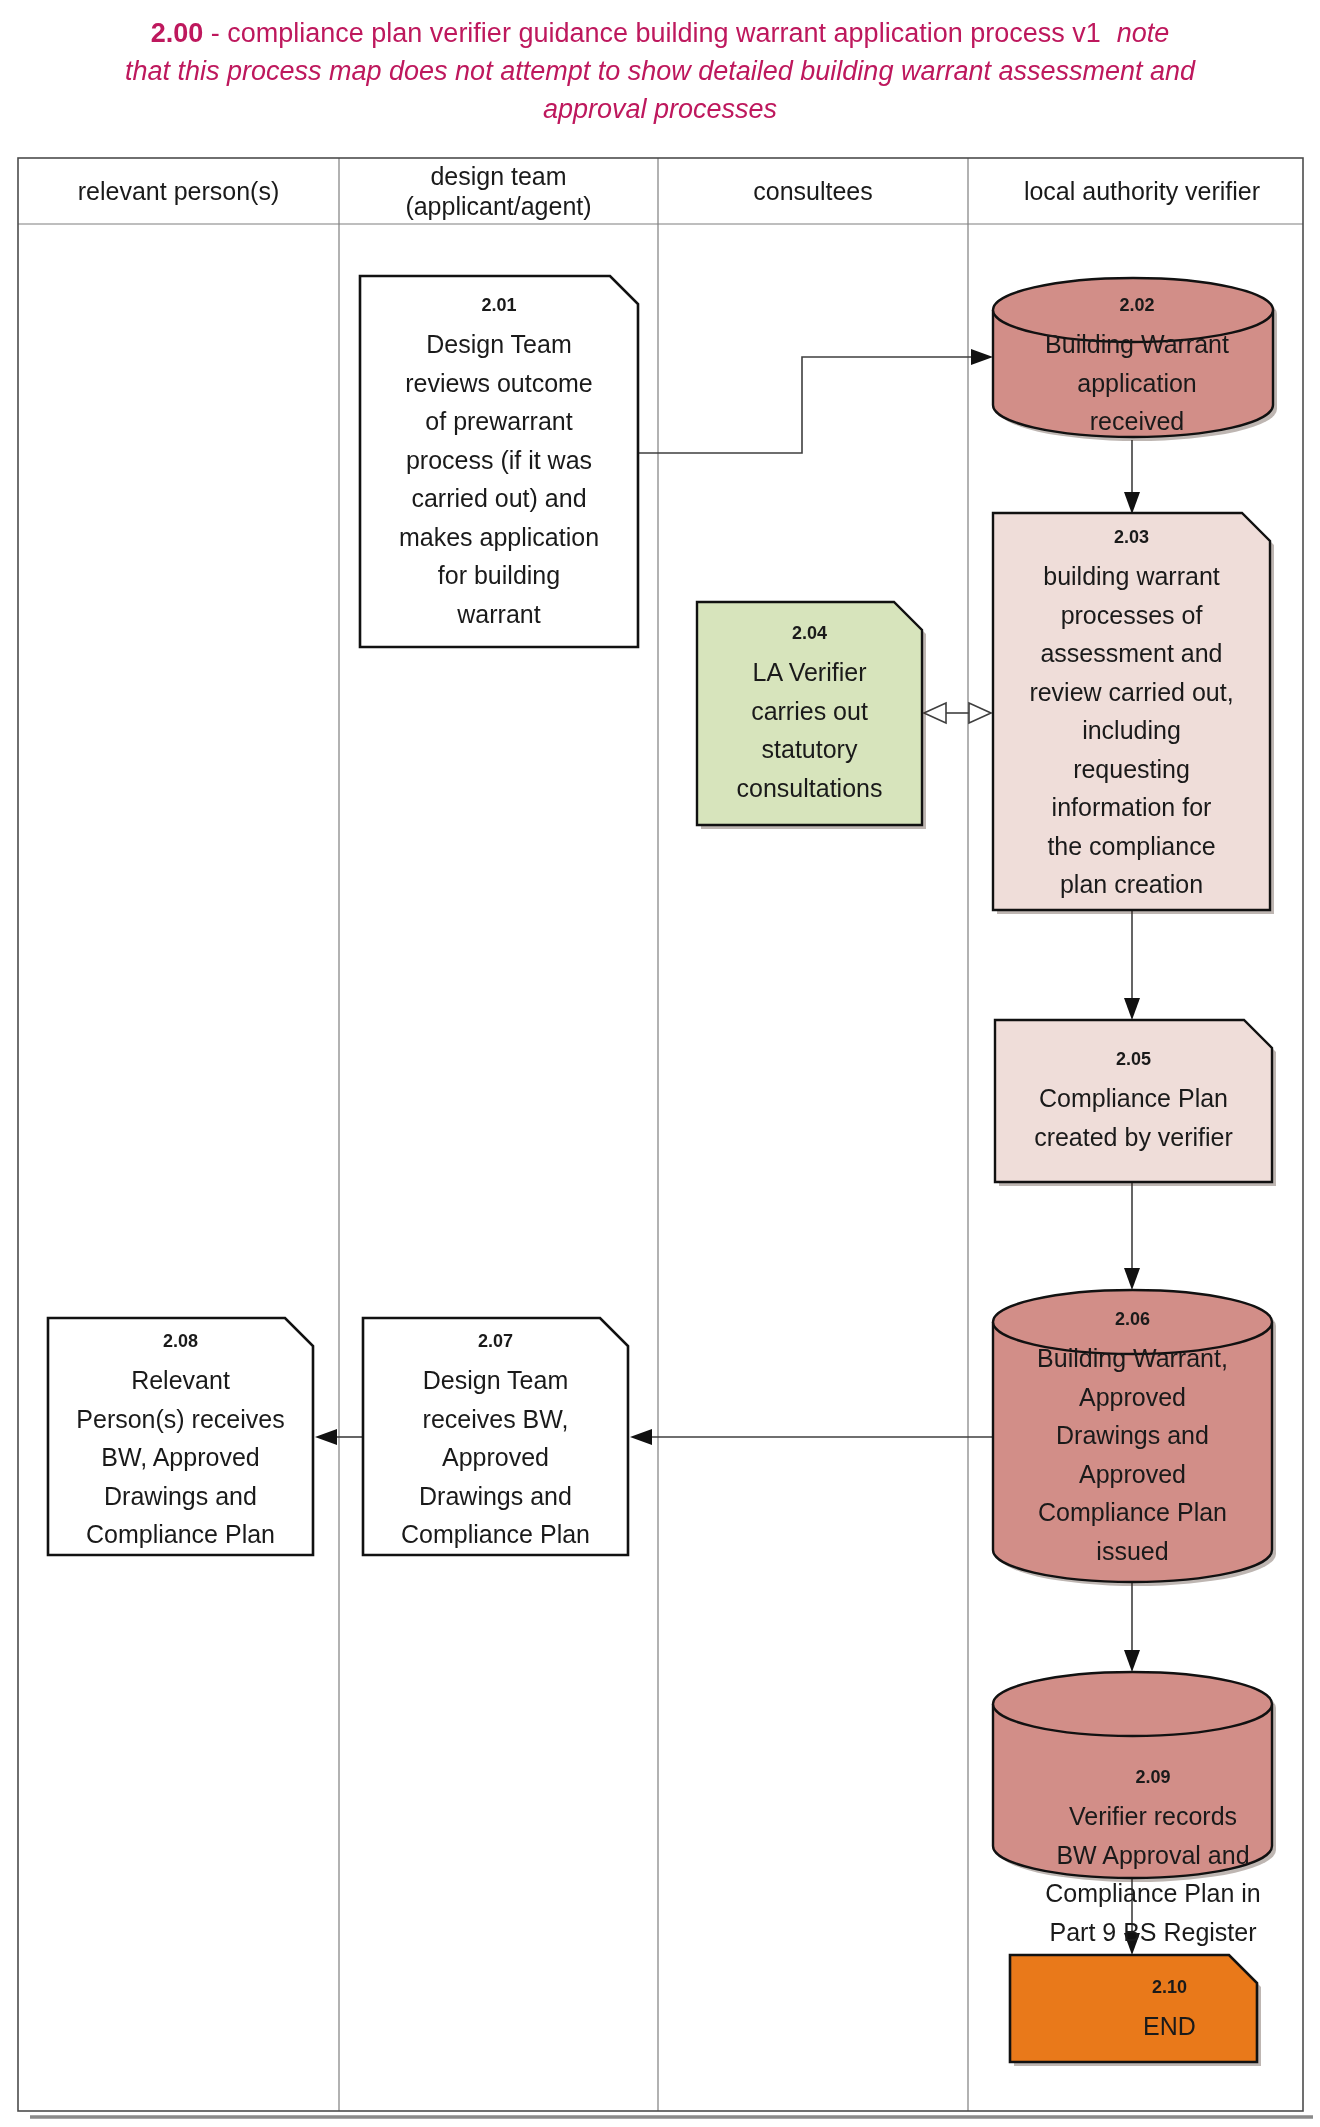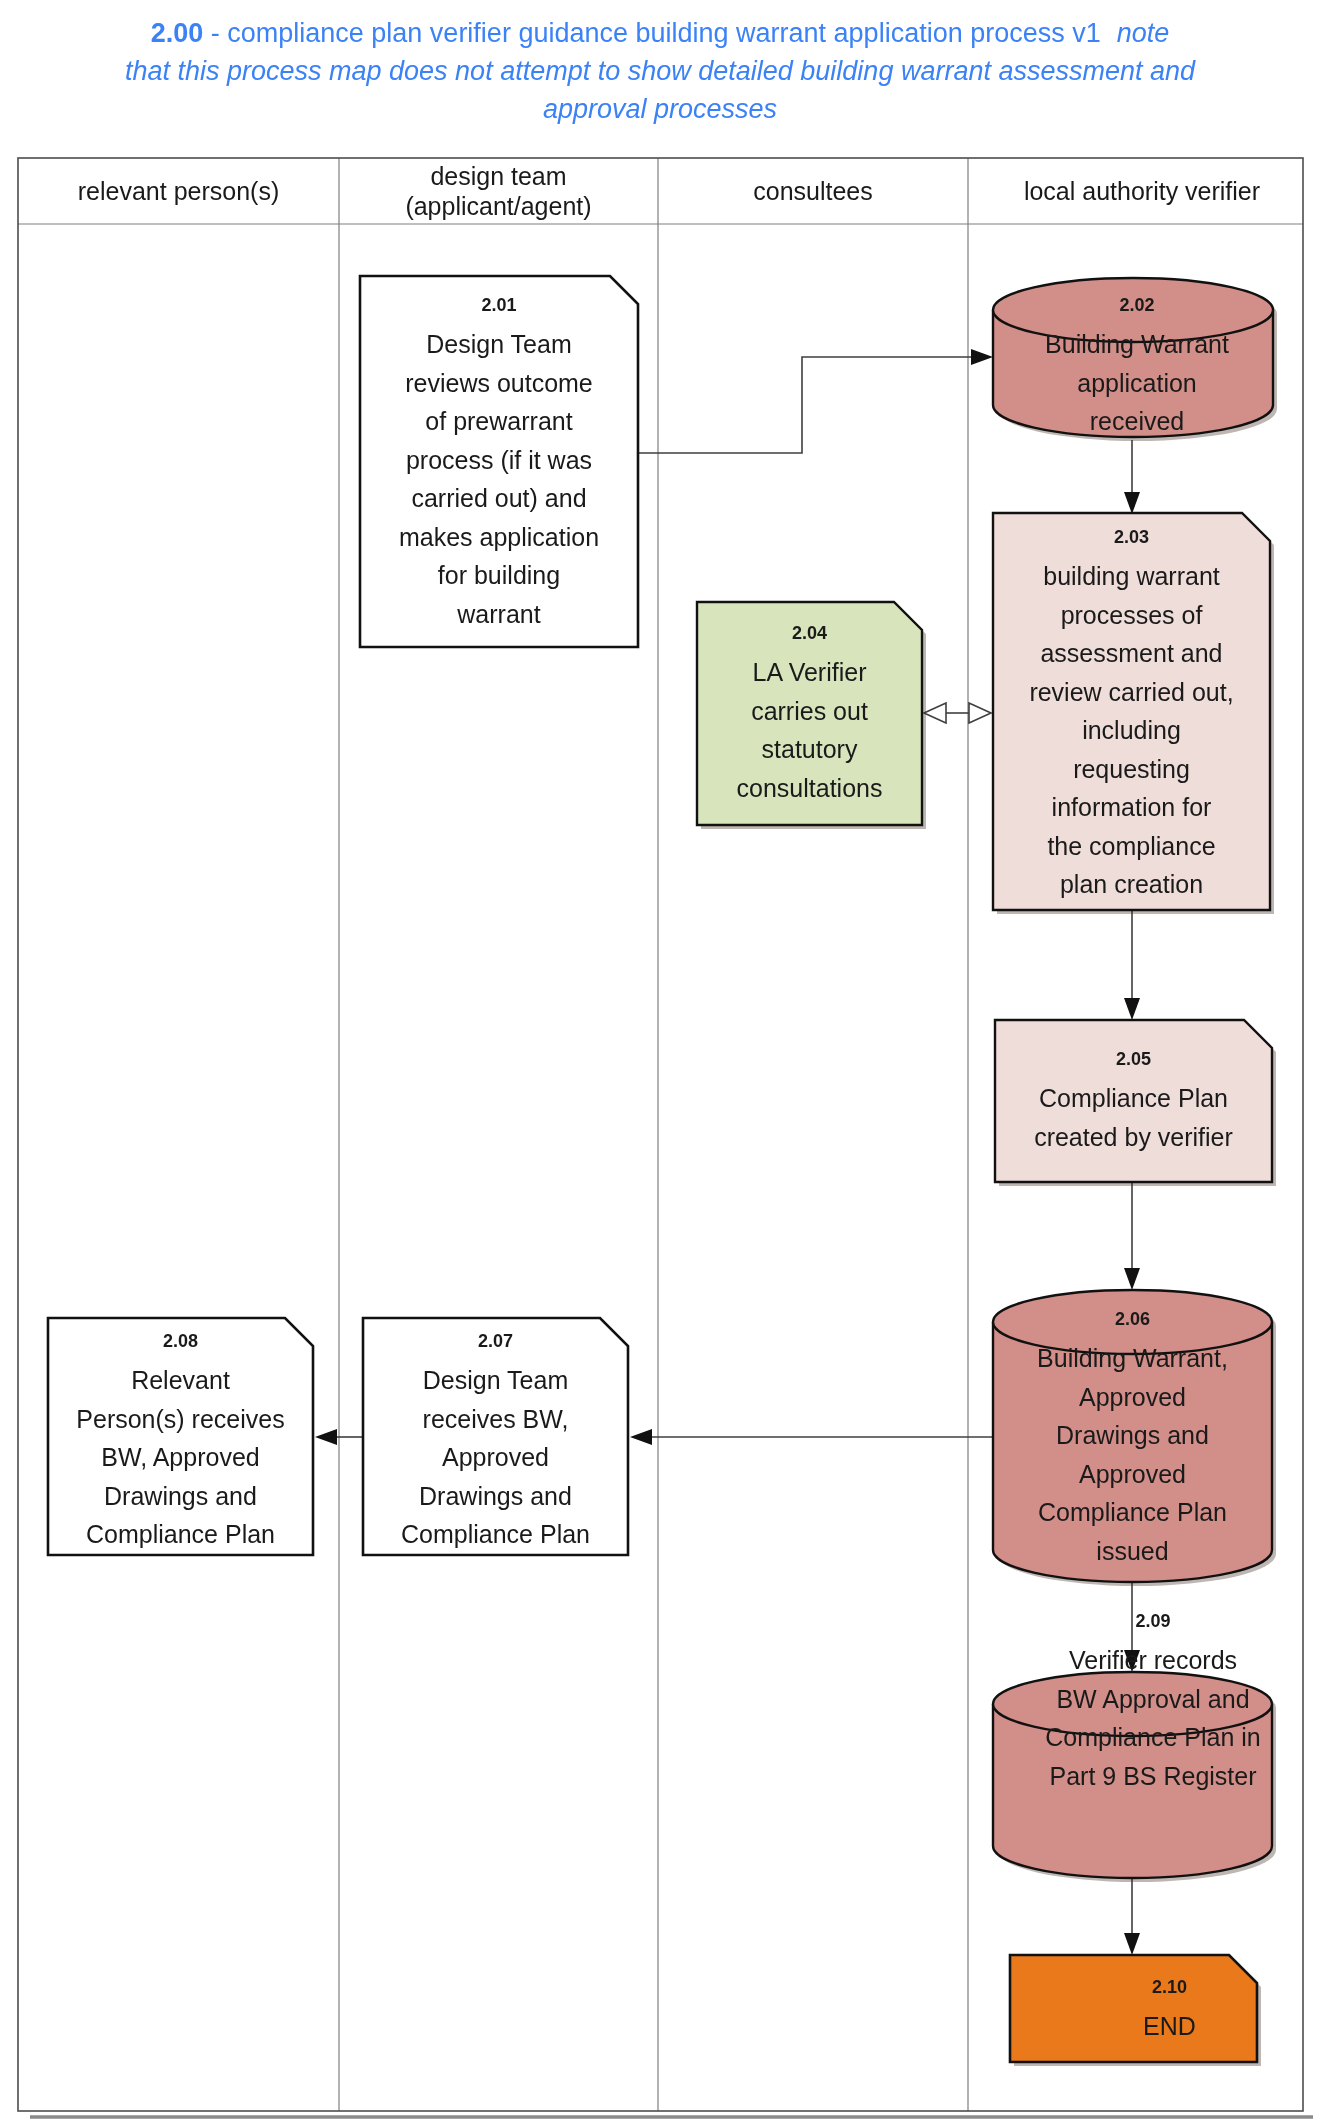--- a/index.html
+++ b/index.html
@@ -2,21 +2,21 @@
 <html><head>
 <meta charset="utf-8">
 <style>
   html,body{margin:0;padding:0;background:#ffffff;}
   .canvas{
     position:relative;width:1320px;height:2127px;background:#ffffff;
     font-family:"Liberation Sans",sans-serif;color:#1a1a1a;overflow:hidden;
   }
   .title-block{
     position:absolute;left:30px;top:14px;width:1260px;
-    text-align:center;font-size:27px;line-height:38px;color:#3b82f6;
+    text-align:center;font-size:27px;line-height:38px;color:#be185d;
   }
   .t-bold{font-weight:bold;}
   .t-italic{font-style:italic;}
   .title-note-gap{margin-left:16px;}
   svg.layer{position:absolute;left:0;top:0;}
   .lane-header{
     position:absolute;top:159px;height:64px;display:flex;align-items:center;justify-content:center;
     text-align:center;font-size:25px;line-height:30px;white-space:pre-line;
   }
   .node-text{
@@ -202,21 +202,21 @@
 
   <div class="node-text" style="left:48px;top:1322px;width:265px;">
     <div class="nid">2.08</div>
     <div class="nbody">Relevant
 Person(s) receives
 BW, Approved
 Drawings and
 Compliance Plan</div>
   </div>
 
-  <div class="node-text" style="left:993px;top:1602px;width:320px;">
+  <div class="node-text" style="left:993px;top:1758px;width:320px;">
     <div class="nid">2.09</div>
     <div class="nbody">Verifier records
 BW Approval and
 Compliance Plan in
 Part 9 BS Register</div>
   </div>
 
   <div class="node-text" style="left:1010px;top:1968px;width:247px;padding-left:36px;">
     <div class="nid">2.10</div>
     <div class="nbody">END</div>

